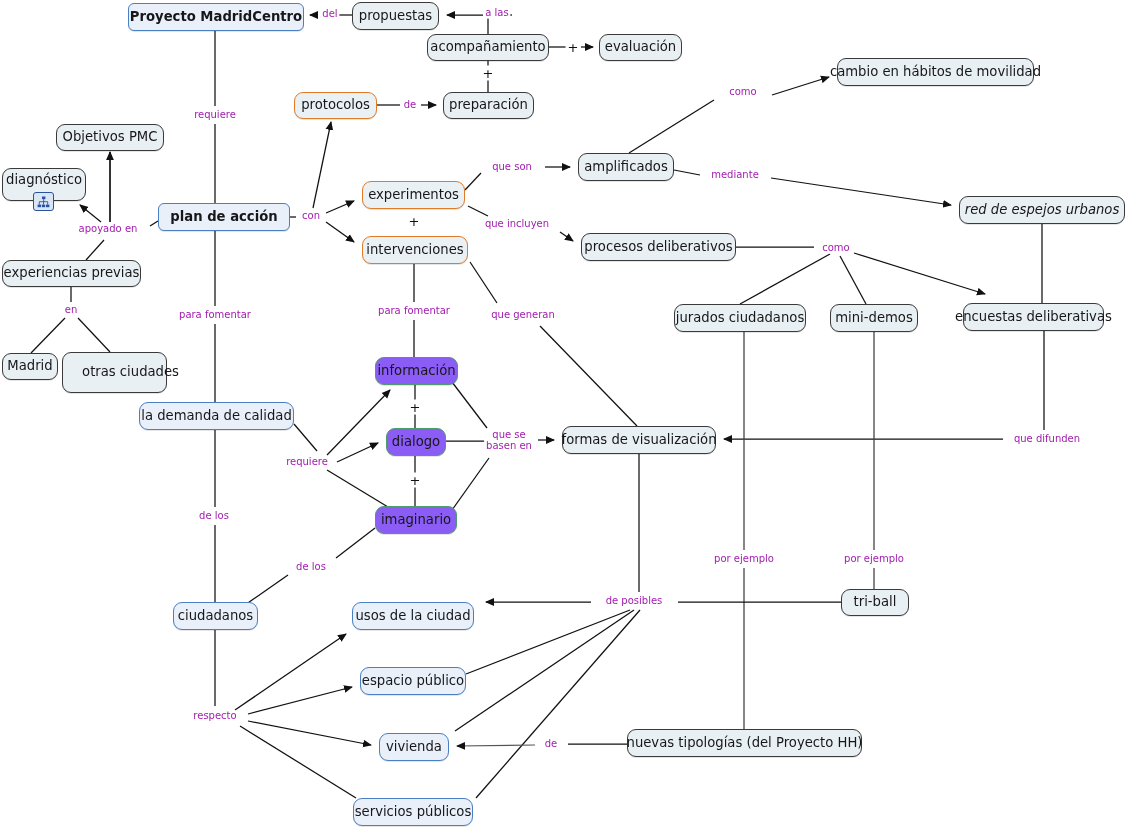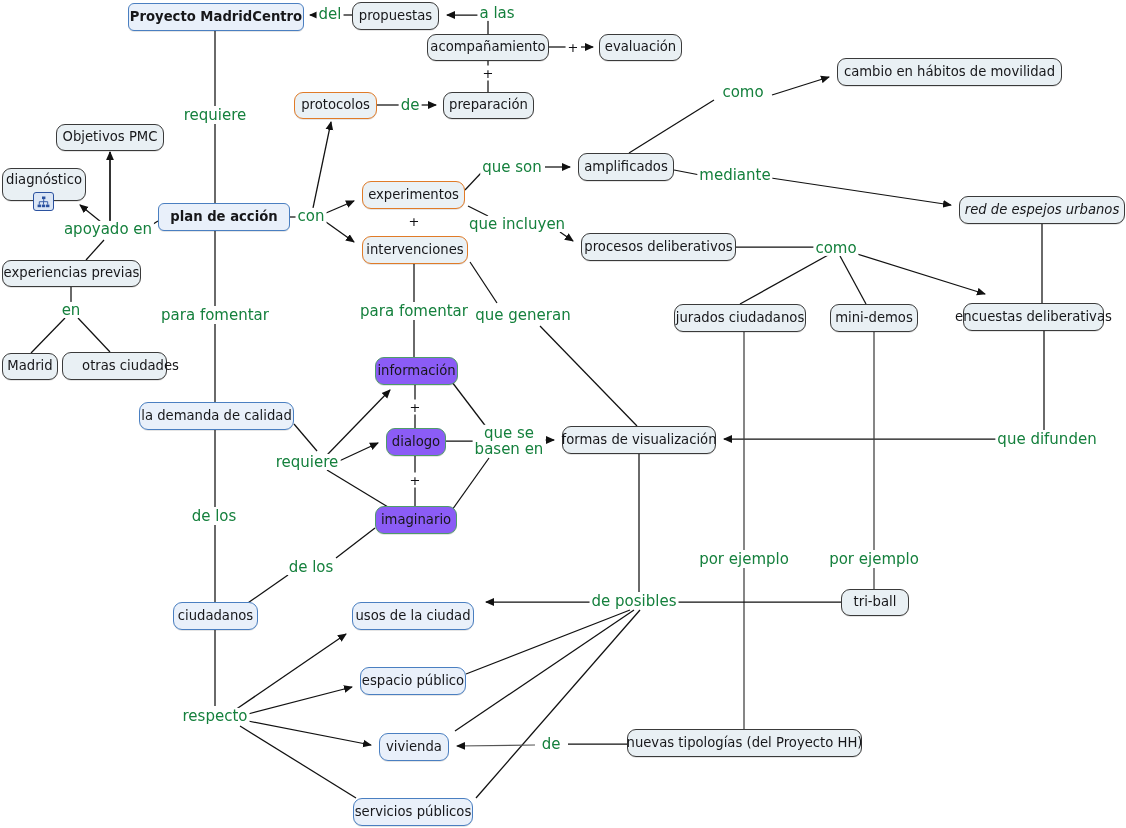--- a/index.html
+++ b/index.html
@@ -20,22 +20,22 @@
     padding:0 9px;
     box-shadow:0 1px 0 rgba(0,0,0,0.10);
   }
   .node.blue{border-color:#4a7fc1;background:#e9f0fa;}
   .node.orange{border-color:#e07b28;background:#eaf1f5;}
   .node.green{border-color:#4f9b6a;background:#8b5cf6;}
   .node.bold{font-weight:bold;border-radius:6px;}
   .node.italic{font-style:italic;}
   .linklabel{
     position:absolute;
-    font-size:15px;
-    color:#15803d;
+    font-size:10px;
+    color:#a21caf;
     background:#ffffff;
     white-space:nowrap;
     text-align:center;
     line-height:1.08;
     padding:0 2px;
     transform:translate(-50%,-50%);
   }
   .plusmark{
     position:absolute;
     font-size:13px;color:#101014;background:#ffffff;
@@ -219,21 +219,21 @@
   <div class="res-icon" style="left:33px;top:192px;">
     <svg width="13" height="12" viewBox="0 0 13 12">
       <rect x="5" y="0.5" width="3.4" height="2.6" fill="#2b52a0"></rect>
       <rect x="0.6" y="8.6" width="3.4" height="2.6" fill="#2b52a0"></rect>
       <rect x="4.8" y="8.6" width="3.4" height="2.6" fill="#2b52a0"></rect>
       <rect x="9.0" y="8.6" width="3.4" height="2.6" fill="#2b52a0"></rect>
       <path d="M6.7,3.1 L6.7,5.7 M2.3,5.7 L10.7,5.7 M2.3,5.7 L2.3,8.6 M6.5,5.7 L6.5,8.6 M10.7,5.7 L10.7,8.6" stroke="#2b52a0" stroke-width="0.9" fill="none"></path>
     </svg>
   </div>
 
-  <div class="node" style="left:837px;top:58px;width:225px;height:28px;">
+  <div class="node" style="left:837px;top:58px;width:197px;height:28px;">
     <span>cambio en hábitos de movilidad</span>
   </div>
 
   <div class="node" style="left:578px;top:153px;width:96px;height:28px;">
     <span>amplificados</span>
   </div>
 
   <div class="node italic" style="left:959px;top:196px;width:166px;height:28px;">
     <span>red de espejos urbanos</span>
   </div>
@@ -267,21 +267,21 @@
   </div>
 
   <div class="node" style="left:963px;top:303px;width:141px;height:28px;">
     <span>encuestas deliberativas</span>
   </div>
 
   <div class="node" style="left:2px;top:353px;width:56px;height:27px;">
     <span>Madrid</span>
   </div>
 
-  <div class="node" style="left:62px;top:352px;width:105px;height:28px;padding-left:41px;">
+  <div class="node" style="left:62px;top:352px;width:105px;height:41px;padding-left:41px;">
     <span>otras ciudades</span>
   </div>
 
   <div class="node green" style="left:375px;top:357px;width:83px;height:28px;">
     <span>información</span>
   </div>
 
   <div class="node blue" style="left:139px;top:402px;width:155px;height:28px;">
     <span>la demanda de calidad</span>
   </div>

